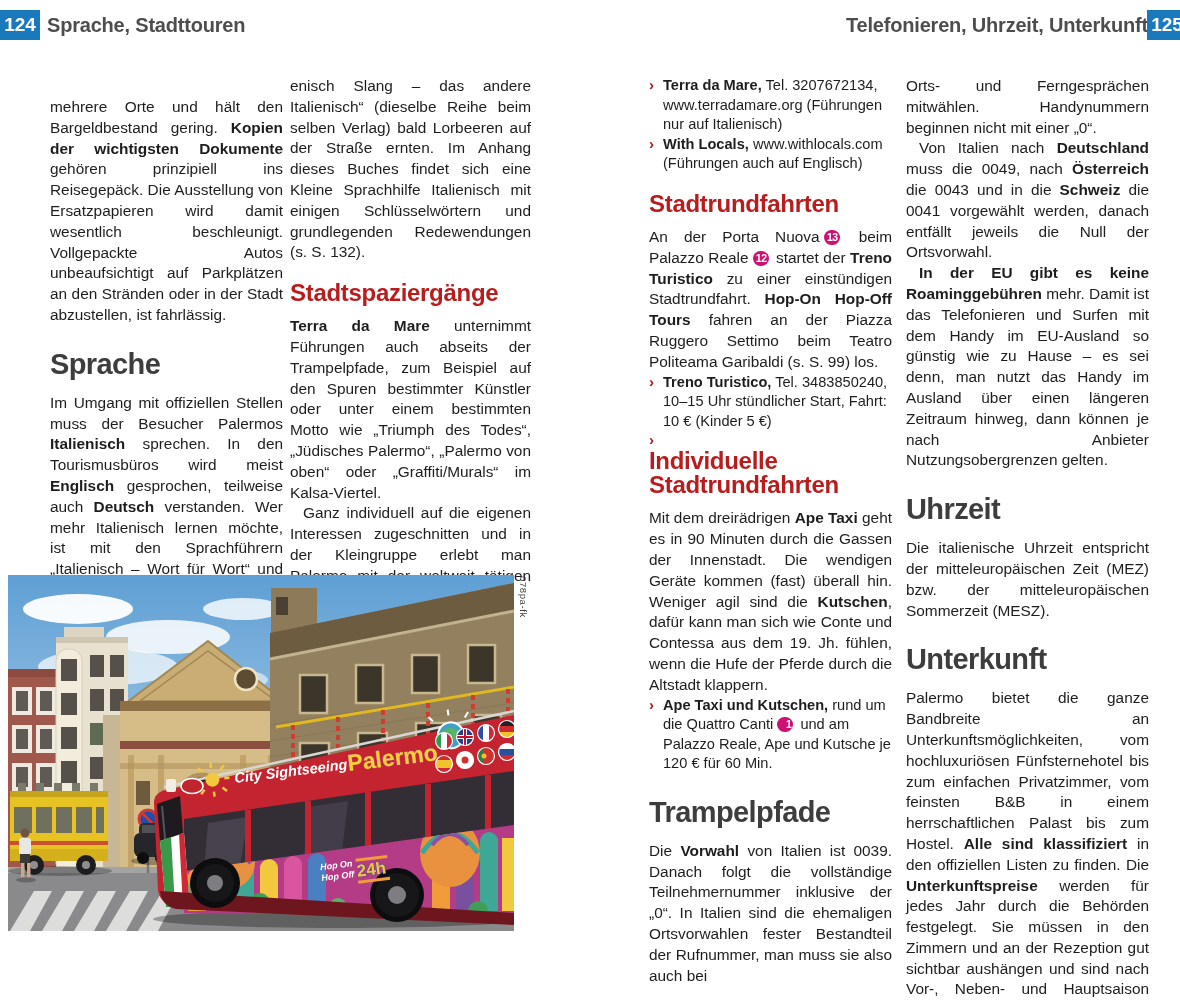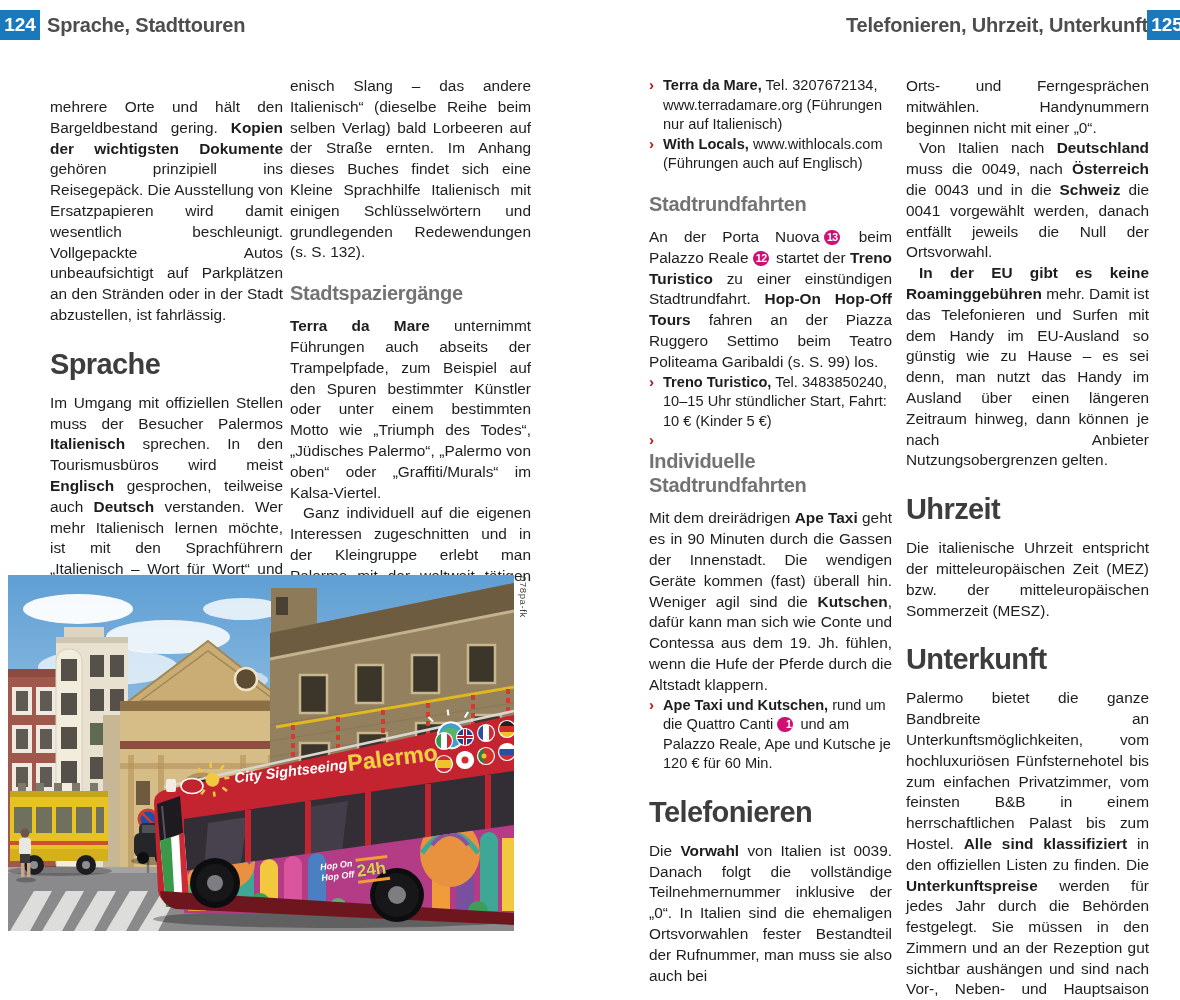--- a/index.html
+++ b/index.html
@@ -19,21 +19,21 @@
   #col1{left:50px;width:233px;margin-top:21px;}
   #col2{left:290px;width:241px;}
   #col3{left:649px;width:243px;}
   #col4{left:906px;width:243px;}
   .para{margin:0;}
   .indent{text-indent:13px;}
   .b{font-weight:bold;}
   .sc{font-variant:small-caps;}
   h2.section{margin:22px 0 13px;font-size:29px;line-height:32px;color:#3d3d3d;
              letter-spacing:-0.6px;font-weight:bold;}
-  h3.sub{margin:18px 0 11px;font-size:20px;line-height:24px;color:#737373;
+  h3.sub{margin:18px 0 11px;font-size:24px;line-height:24px;color:#b91c1c;
          letter-spacing:-0.3px;font-weight:bold;}
   ul.refs{margin:0 0 2px;padding:0;list-style:none;}
   ul.refs li{position:relative;padding-left:14px;font-size:14.6px;line-height:19.6px;text-align:left;}
   .lim{position:absolute;left:0;top:-1px;color:#b2151b;font-weight:bold;font-size:15px;}
   .badge{display:inline-block;min-width:12px;height:15px;padding:0 2px;border-radius:8px;
          background:#ce0f73;color:#fff;font-size:10.5px;font-weight:bold;line-height:15px;
          text-align:right;vertical-align:1px;margin:0 3px 0 4px;letter-spacing:-0.5px;}
   
   .photo{position:absolute;left:8px;top:575px;width:506px;height:356px;overflow:hidden;}
   .photo svg{display:block;}
@@ -444,21 +444,21 @@
     <p class="para"><span>An der Porta Nuova</span><span class="badge">13</span><span> beim Palazzo Reale</span><span class="badge">12</span><span> startet der </span><span class="b">Treno Turistico</span><span> zu einer einstündigen Stadtrundfahrt. </span><span class="b">Hop-On Hop-Off Tours</span><span> fahren an der Piazza Ruggero Settimo beim Teatro Politeama Garibaldi (s. S. 99) los.</span></p>
     <ul class="refs">
       <li><span class="lim">›</span><span><span class="b">Treno Turistico,</span><span> Tel. 3483850240, 10–15 Uhr stündlicher Start, Fahrt: 10 € (Kinder 5 €)</span></span></li>
       <li><span class="lim">›</span></li>
     </ul>
     <h3 class="sub">Individuelle Stadtrundfahrten</h3>
     <p class="para"><span>Mit dem dreirädrigen </span><span class="b">Ape Taxi</span><span> geht es in 90 Minuten durch die Gassen der Innenstadt. Die wendigen Geräte kommen (fast) überall hin. Weniger agil sind die </span><span class="b">Kutschen</span><span>, dafür kann man sich wie Conte und Contessa aus dem 19. Jh. fühlen, wenn die Hufe der Pferde durch die Altstadt klappern.</span></p>
     <ul class="refs">
       <li><span class="lim">›</span><span><span class="b">Ape Taxi und Kutschen,</span><span> rund um die Quattro Canti</span><span class="badge">1</span><span> und am Palazzo Reale, Ape und Kutsche je 120 € für 60 Min.</span></span></li>
     </ul>
-    <h2 class="section">Telefonieren</h2>
+    <h2 class="section">Trampelpfade</h2>
     <p class="para"><span>Die </span><span class="b">Vorwahl</span><span> von Italien ist 0039. Danach folgt die vollständige Teilnehmernummer inklusive der „0“. In Italien sind die ehemaligen Ortsvorwahlen fester Bestandteil der Rufnummer, man muss sie also auch bei</span></p>
   </div>
 
   <div class="col" id="col4">
     <p class="para"><span>Orts- und Ferngesprächen mitwählen. Handynummern beginnen nicht mit einer „0“.</span></p>
     <p class="para indent"><span>Von Italien nach </span><span class="b">Deutschland</span><span> muss die 0049, nach </span><span class="b">Österreich</span><span> die 0043 und in die </span><span class="b">Schweiz</span><span> die 0041 vorgewählt werden, danach entfällt jeweils die Null der Ortsvorwahl.</span></p>
     <p class="para indent"><span class="b">In der EU gibt es keine Roaminggebühren</span><span> mehr. Damit ist das Telefonieren und Surfen mit dem Handy im EU-Ausland so günstig wie zu Hause – es sei denn, man nutzt das Handy im Ausland über einen längeren Zeitraum hinweg, dann können je nach Anbieter Nutzungsobergrenzen gelten.</span></p>
     <h2 class="section">Uhrzeit</h2>
     <p class="para"><span>Die italienische Uhrzeit entspricht der mitteleuropäischen Zeit (MEZ) bzw. der mitteleuropäischen Sommerzeit (MESZ).</span></p>
     <h2 class="section">Unterkunft</h2>

